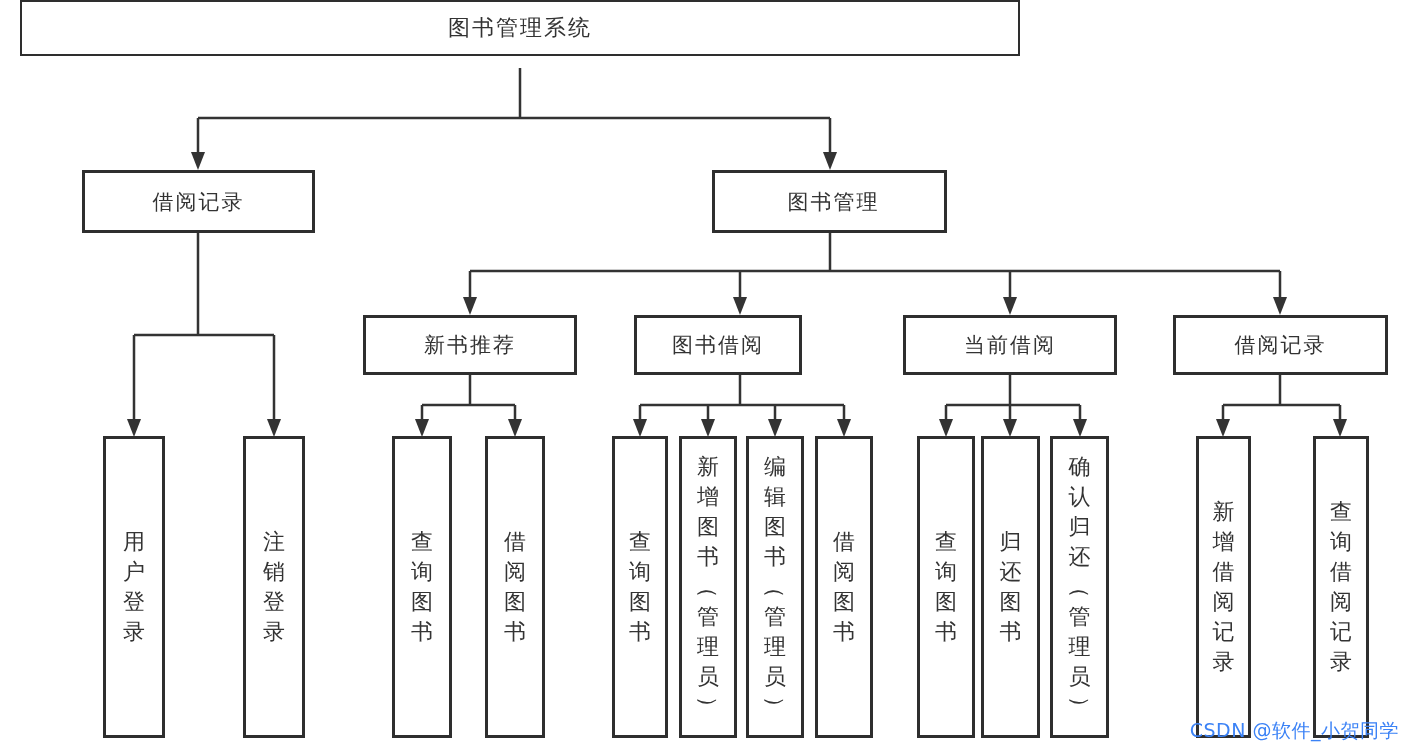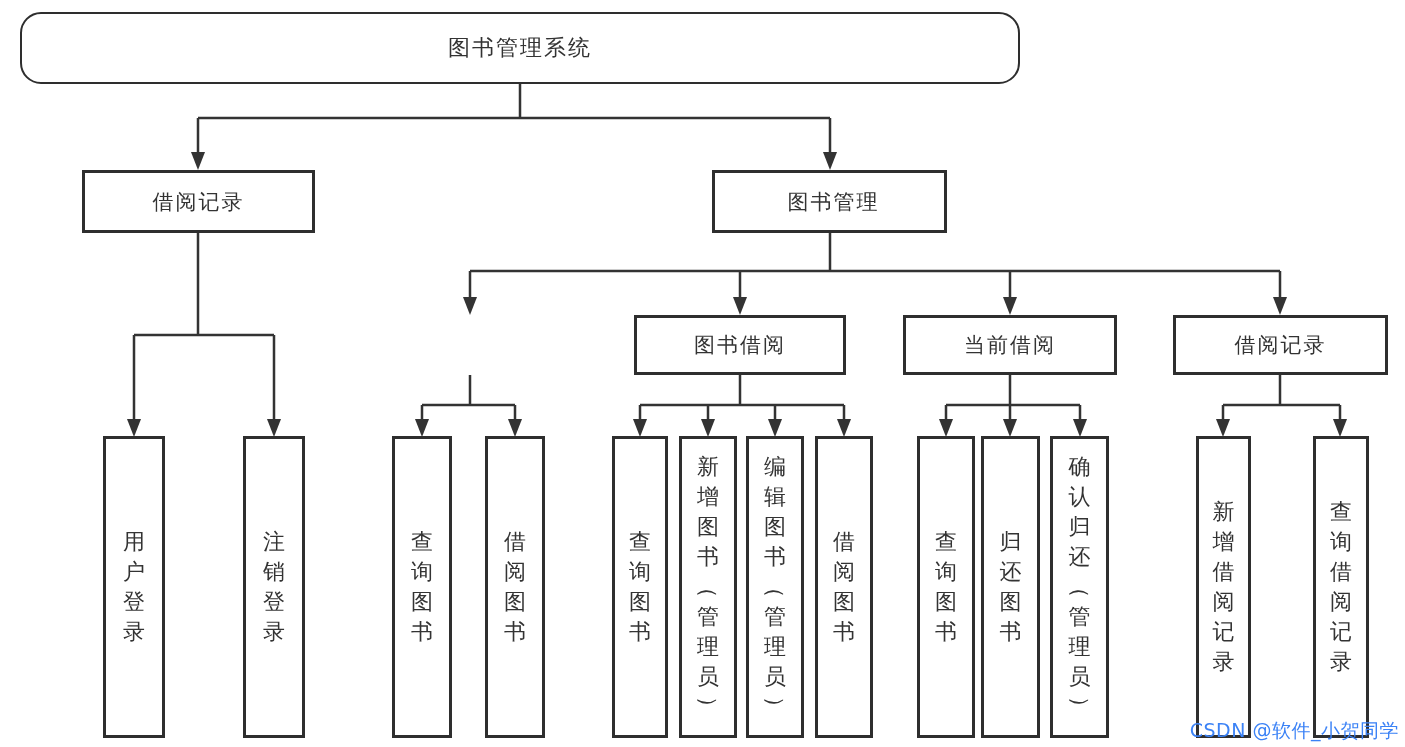--- a/index.html
+++ b/index.html
@@ -86,32 +86,35 @@
       <polygon points="768,419 782,419 775,437"></polygon>
       <polygon points="837,419 851,419 844,437"></polygon>
       <polygon points="939,419 953,419 946,437"></polygon>
       <polygon points="1003,419 1017,419 1010,437"></polygon>
       <polygon points="1073,419 1087,419 1080,437"></polygon>
       <polygon points="1216,419 1230,419 1223,437"></polygon>
       <polygon points="1333,419 1347,419 1340,437"></polygon>
     </g>
   </svg>
 
-  <div class="box root-box" style="left:20px;top:12px;width:1000px;height:72px;border-radius:21px;">
+  <div class="box root-box" style="left:20px;top:0;width:1000px;height:56px;">
     <span class="hlabel">图书管理系统</span>
   </div>
 
   <div class="box" style="left:82px;top:170px;width:233px;height:63px;">
     <span class="hlabel">借阅记录</span>
   </div>
   <div class="box" style="left:712px;top:170px;width:235px;height:63px;padding-left:8px;">
     <span class="hlabel">图书管理</span>
   </div>
 
-  <div class="box" style="left:634px;top:315px;width:212px;height:60px;">
+  <div class="box" style="left:363px;top:315px;width:214px;height:60px;">
+    <span class="hlabel">新书推荐</span>
+  </div>
+  <div class="box" style="left:634px;top:315px;width:168px;height:60px;">
     <span class="hlabel">图书借阅</span>
   </div>
   <div class="box" style="left:903px;top:315px;width:214px;height:60px;">
     <span class="hlabel">当前借阅</span>
   </div>
   <div class="box" style="left:1173px;top:315px;width:215px;height:60px;">
     <span class="hlabel">借阅记录</span>
   </div>
 
   <div class="box" style="left:103px;top:436px;width:62px;height:302px;">

